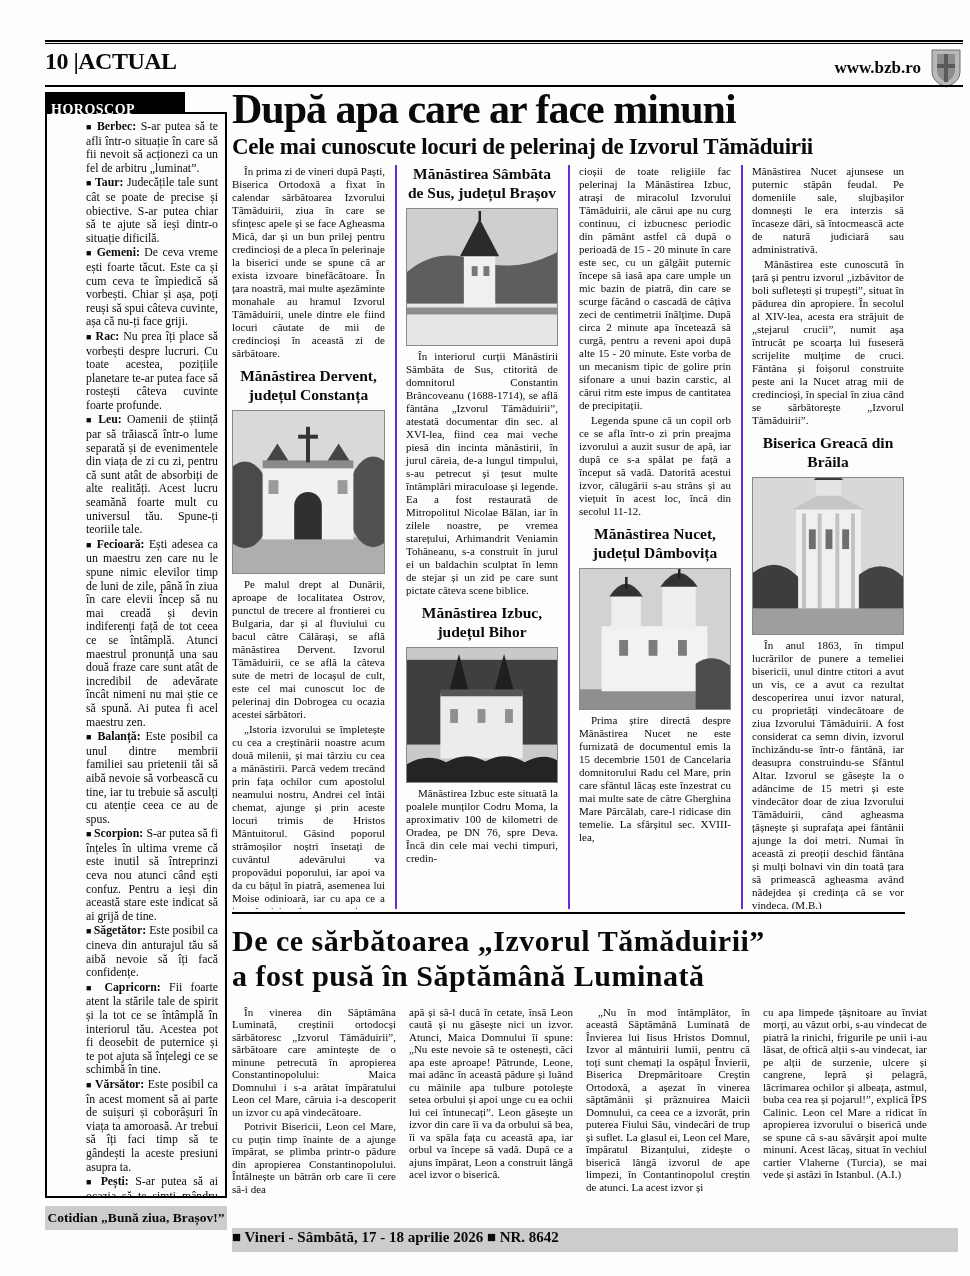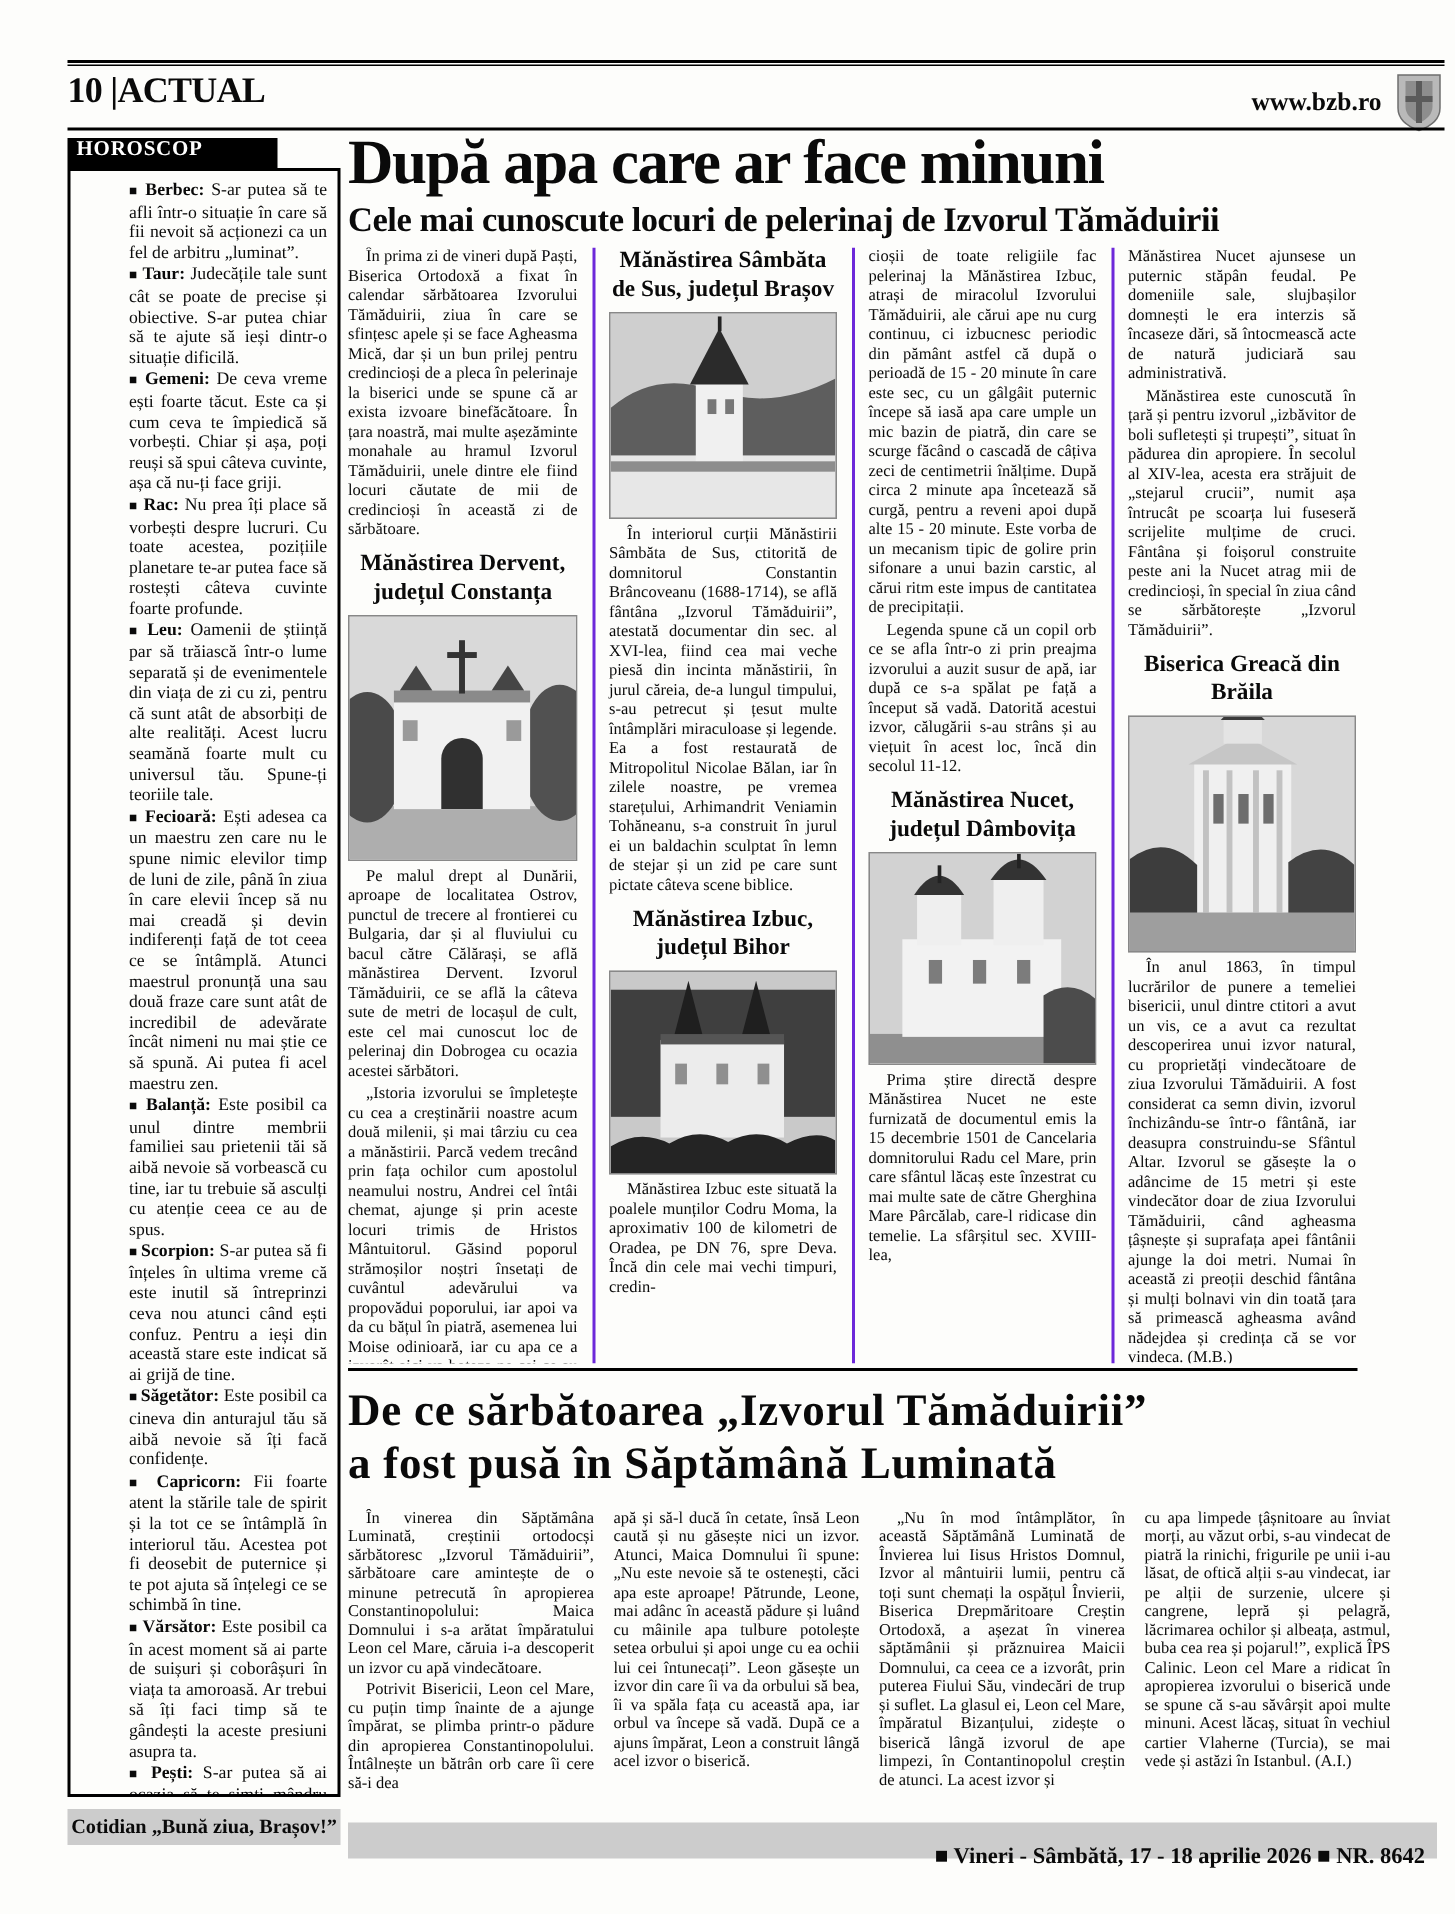--- a/index.html
+++ b/index.html
@@ -17,21 +17,21 @@
   .pageno { font-size:24px; font-weight:bold; letter-spacing:-0.5px; }
   .mast-right { display:flex; align-items:center; gap:8px; }
   .site { font-size:17px; font-weight:bold; }
   .logo svg { display:block; }
   .mastrule { position:absolute; left:45px; top:85px; width:918px; border-top:2.5px solid #000; }
 
   
   .horoscope { position:absolute; left:45px; top:92px; width:182px; }
   .h-banner { width:140px; height:20px; background:#000; color:#fff;
               font-size:14px; font-weight:bold; letter-spacing:0.5px;
-              padding:0 0 0 6px; }
+              padding:10px 0 0 6px; }
   .h-body { border:2px solid #000; height:1086px; overflow:hidden;
             padding:6px 7px 4px 7px; }
   .h-entry { font-size:11.8px; line-height:13.6px; text-align:justify; margin-bottom:1px;margin-left:32px; }
   .h-entry::before { content:"■ "; font-size:9px; }
   .h-sign { font-weight:bold; }
   .cotidian { position:absolute; left:45px; top:1206px; width:182px; height:24px;
               background:#cccccc; font-size:13.5px; font-weight:bold;
               text-align:center; padding-top:4px; }
 
   
@@ -48,22 +48,22 @@
   .photo { width:100%; margin:2px 0 4px; border:1px solid #888; background:#d8d8d8; overflow:hidden; }
   .photo svg { display:block; width:100%; height:100%; }
 
   .rule-h { width:673px; border-top:2px solid #000; margin-top:3px; }
   h2.b-title { font-size:30px; line-height:1.18; font-weight:bold; letter-spacing:0.5px; margin-top:9px; }
   .bottom-cols { display:flex; margin-top:12px; width:700px; height:200px; overflow:hidden; }
   .bottom-cols .bcol { width:164px; overflow:hidden; }
   .bottom-cols .bcol + .bcol { margin-left:13px; }
   .bottom-cols p.body { font-size:11px; line-height:12.5px; }
 
-  .footer-bar { margin-top:9px; width:726px; height:24px; background:#cccccc;
-                font-size:15px; font-weight:bold; text-align:right; padding:15px 8px 0 0; }
+  .footer-bar { margin-top:22px; width:726px; height:24px; background:#cccccc;
+                font-size:15px; font-weight:bold; padding:1px 8px 0 0; }
 </style>
 </head>
 <body>
 
 <div class="page">
 
   <div class="topline"></div>
   <header class="masthead">
     <div class="pageno">10 |ACTUAL</div>
     <div class="mast-right">

